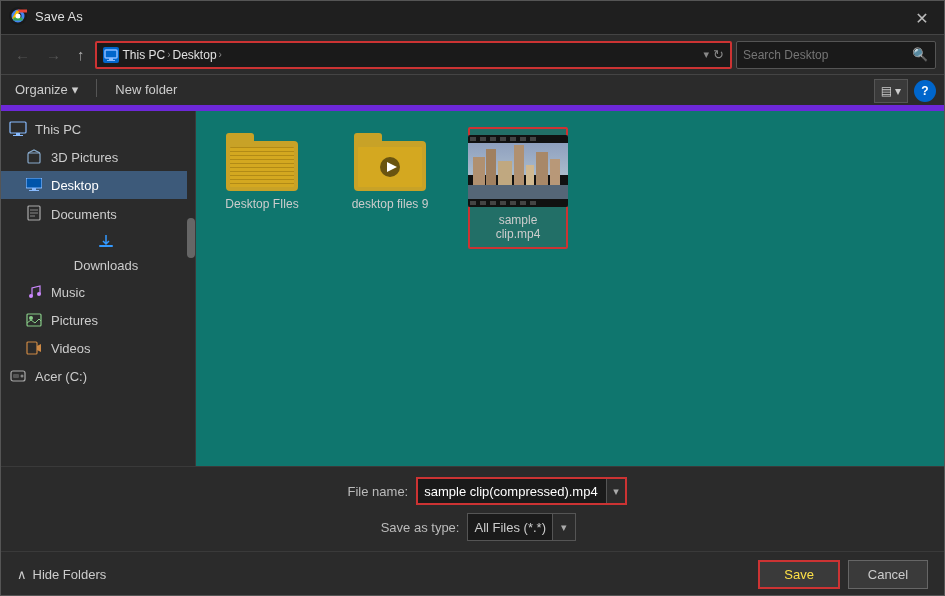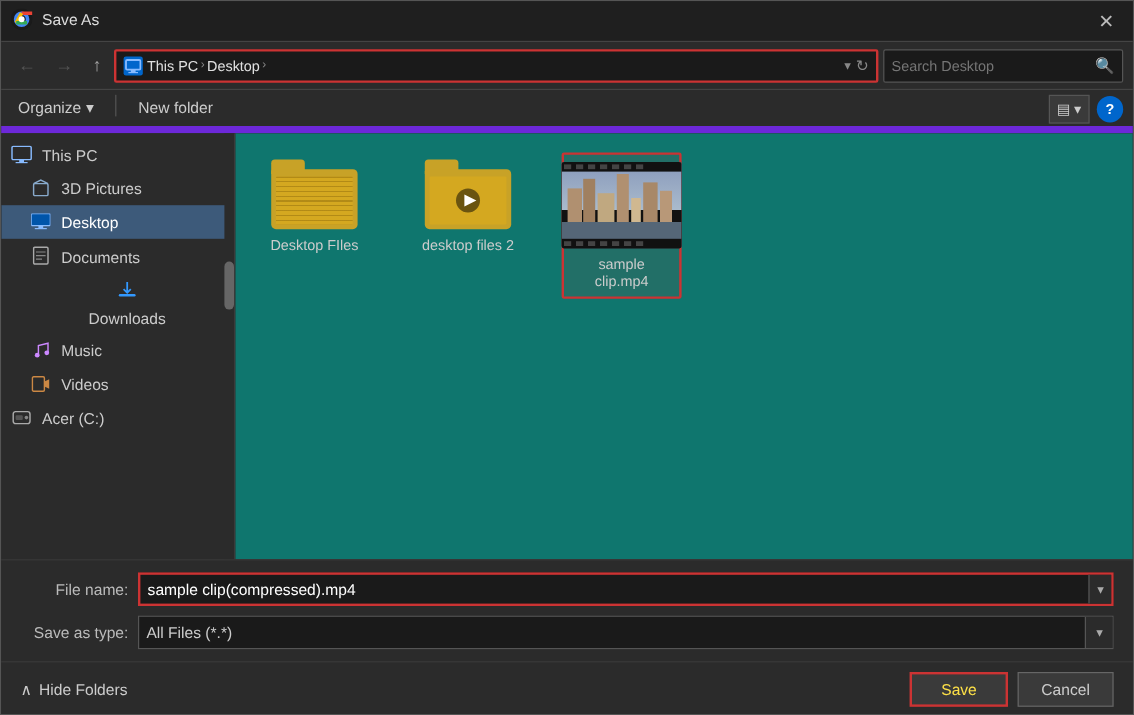--- a/index.html
+++ b/index.html
@@ -386,20 +386,21 @@
     }
 
     
     .bottom-area {
       background: #2b2b2b;
       border-top: 1px solid #3a3a3a;
       padding: 10px 16px;
       display: flex;
       flex-direction: column;
       gap: 8px;
+      align-items: center;
     }
     .filename-row, .filetype-row {
       display: flex;
       align-items: center;
       gap: 8px;
     }
     .field-label {
       width: 90px;
       text-align: right;
       font-size: 13px;
@@ -625,20 +626,30 @@
         <span class="sidebar-item-icon">
           <svg width="16" height="16" viewBox="0 0 16 16" fill="none">
             <path d="M6 12 V4 L14 2 V10" stroke="#cc88ff" stroke-width="1.2"></path>
             <circle cx="5" cy="12" r="2" fill="#cc88ff"></circle>
             <circle cx="13" cy="10" r="2" fill="#cc88ff"></circle>
           </svg>
         </span>
         <span>Music</span>
       </div>
 
+      <div class="sidebar-item" style="padding-left:24px;">
+        <span class="sidebar-item-icon">
+          <svg width="16" height="14" viewBox="0 0 16 14" fill="none">
+            <rect x="1" y="1" width="14" height="12" rx="1" stroke="#88cc88" stroke-width="1.2"></rect>
+            <circle cx="5" cy="5" r="2" fill="#88cc88"></circle>
+            <path d="M1 10 L5 7 L9 10 L13 6 L15 8" stroke="#88cc88" stroke-width="1"></path>
+          </svg>
+        </span>
+        <span>Pictures</span>
+      </div>
 
       <div class="sidebar-item" style="padding-left:24px;">
         <span class="sidebar-item-icon">
           <svg width="16" height="14" viewBox="0 0 16 14" fill="none">
             <rect x="1" y="1" width="10" height="12" rx="1" stroke="#cc8844" stroke-width="1.2"></rect>
             <path d="M11 5 L15 3 L15 11 L11 9 Z" fill="#cc8844"></path>
           </svg>
         </span>
         <span>Videos</span>
       </div>
@@ -679,21 +690,21 @@
           <div class="folder-tab"></div>
           <div class="folder-body">
             <div class="folder-inner" style="background:#d4a820; display:flex; align-items:center; justify-content:center;">
               <svg width="24" height="24" viewBox="0 0 24 24">
                 <circle cx="12" cy="12" r="10" fill="rgba(0,0,0,0.5)"></circle>
                 <polygon points="9,7 19,12 9,17" fill="white"></polygon>
               </svg>
             </div>
           </div>
         </div>
-        <span class="file-label">desktop files 2</span>
+        <span class="file-label">desktop files 9</span>
       </div>
 
       <div class="file-item selected">
         <div class="video-thumbnail">
           <div class="filmstrip-top">
             <div class="filmstrip-hole"></div>
             <div class="filmstrip-hole"></div>
             <div class="filmstrip-hole"></div>
             <div class="filmstrip-hole"></div>
             <div class="filmstrip-hole"></div>

